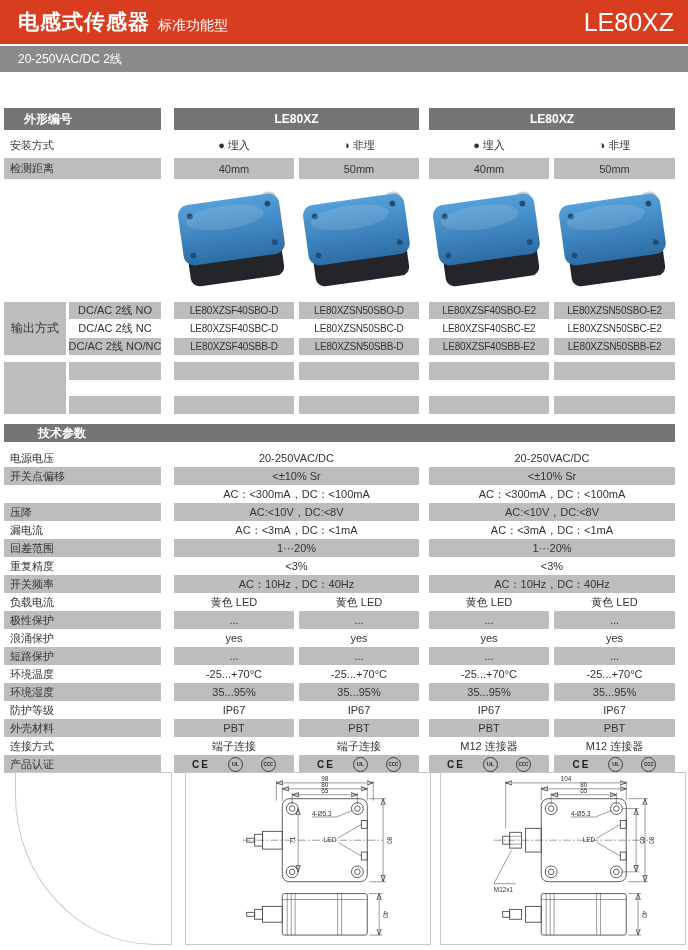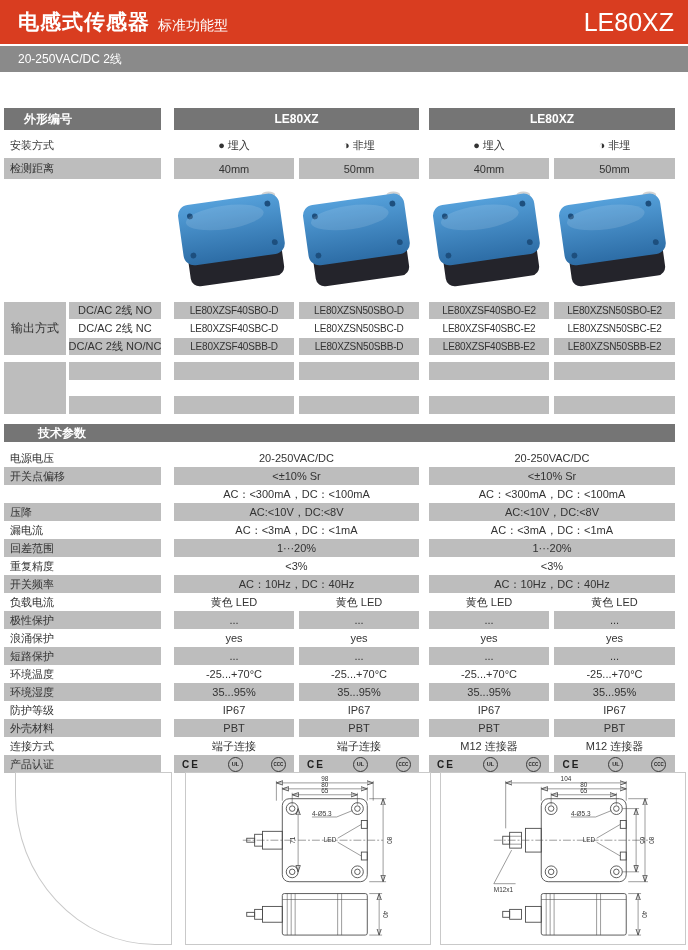--- a/index.html
+++ b/index.html
@@ -35,21 +35,21 @@
   .mdl{font-size:10px;letter-spacing:-0.2px;}
   .spareg{grid-template-rows:18px 16px 18px;margin-top:7px;}
   .sparelbl{grid-column:1;grid-row:1/4;}
   .spareg .r1{grid-row:1;} .spareg .r3{grid-row:3;}
   .secbar{margin-top:10px;height:18px;background:#757575;color:#fff;font-weight:bold;
           font-size:12px;display:flex;align-items:center;padding-left:34px;box-sizing:border-box;}
   .darkpad{padding-left:20px;box-sizing:border-box;justify-content:flex-start;}
   .techwrap{margin-top:7px;text-align:right;}
   .trow{height:18px;}
   
-  .certs{gap:28px;}
+  .certs{gap:18px;}
   .ce{font-size:10px;font-weight:bold;letter-spacing:2px;color:#222;}
   .mark{width:13px;height:13px;border:1px solid #3a3a3a;border-radius:50%;
         display:inline-flex;align-items:center;justify-content:center;background:transparent;flex:none;}
   .mark i{font-style:normal;font-size:5.5px;font-weight:bold;color:#222;letter-spacing:0;}
   .mark.ccc i{font-size:4.5px;}
   
   .box{position:absolute;top:772px;border:1px solid #c9c9c9;background:#fff;box-sizing:content-box;}
   .box1{left:15px;width:155px;height:171px;border-bottom-left-radius:140px 150px;}
   .box2{left:185px;width:244px;height:171px;}
   .box3{left:440px;width:244px;height:171px;}

